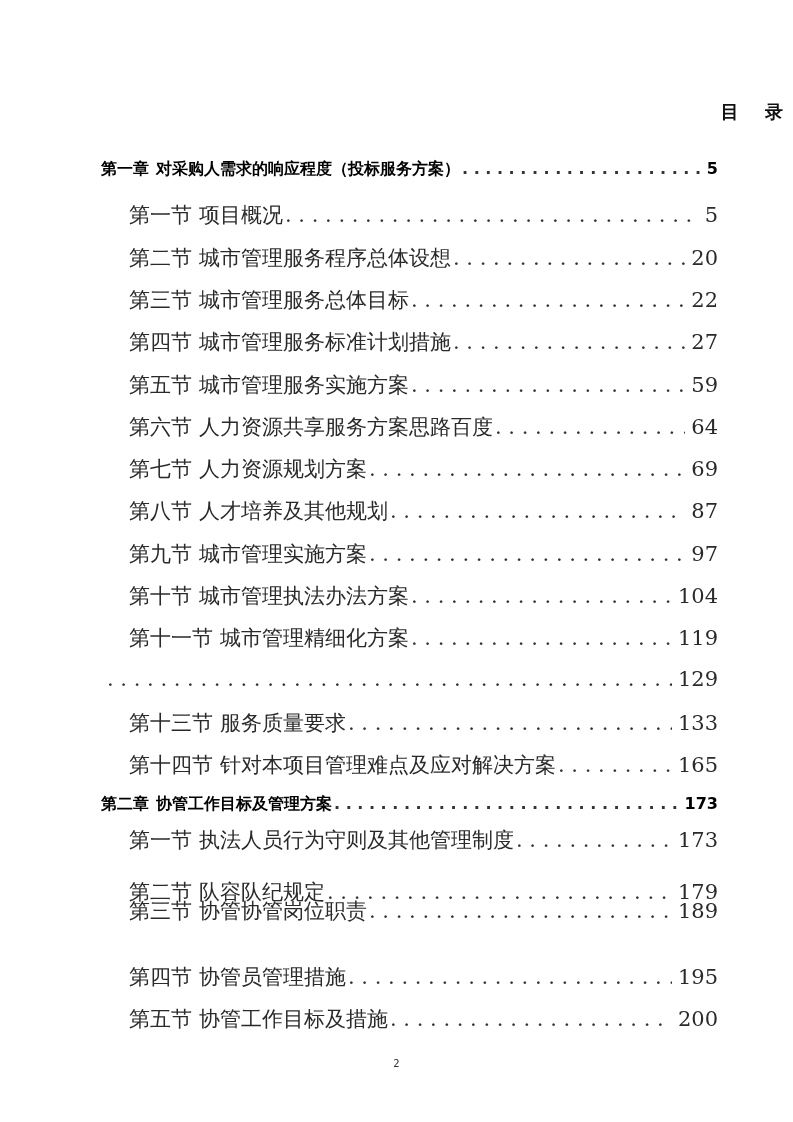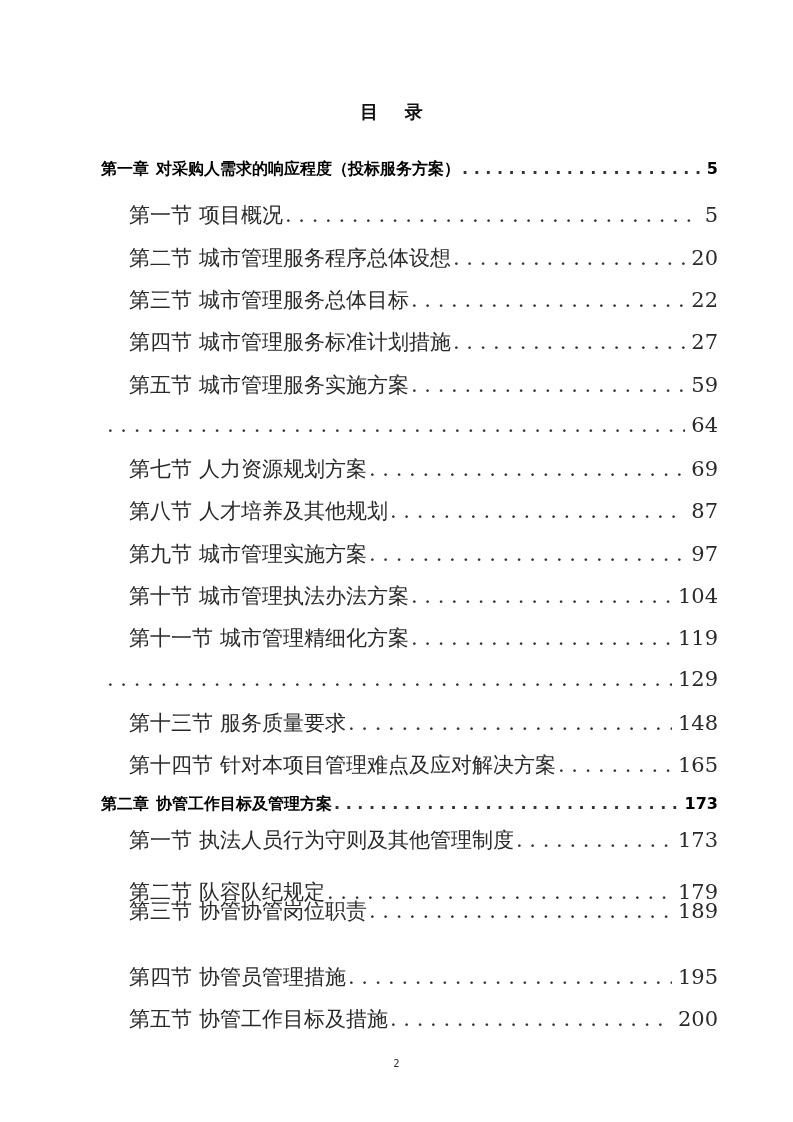--- a/index.html
+++ b/index.html
@@ -1,21 +1,21 @@
 <!DOCTYPE html>
 <html><head>
   <meta charset="utf-8">
   <style>
     html, body { margin: 0; padding: 0; background: #ffffff; }
     body {
       width: 793px; height: 1122px; position: relative; overflow: hidden;
       font-family: "DejaVu Serif", "Liberation Serif", serif; color: #1a1a1a;
     }
     .title {
-      position: absolute; top: 100px; left: 0; width: 793px; text-align: center;
+      position: absolute; top: 100px; left: 0; width: 793px; text-align: right;
       font-family: "DejaVu Sans", "Liberation Sans", sans-serif;
       font-weight: bold; font-size: 18px; letter-spacing: 10px; color: #111;
     }
     .toc { position: absolute; top: 159px; left: 0; width: 793px; }
     .row {
       position: absolute; display: flex; align-items: baseline;
       white-space: nowrap; overflow: hidden; height: 26px;
     }
     .row.chapter {
       left: 77px; width: 641px;
@@ -73,20 +73,21 @@
     <span class="label"><span class="num">第四节</span><span>城市管理服务标准计划措施</span></span>
     <span class="dots"></span>
     <span class="page">27</span>
   </div>
   <div class="row section" style="top:212px">
     <span class="label"><span class="num">第五节</span><span>城市管理服务实施方案</span></span>
     <span class="dots"></span>
     <span class="page">59</span>
   </div>
   <div class="row section" style="top:254px">
+    <span class="label"><span class="num">第六节</span><span>人力资源共享服务方案思路百度</span></span>
     <span class="dots"></span>
     <span class="page">64</span>
   </div>
   <div class="row section" style="top:296px">
     <span class="label"><span class="num">第七节</span><span>人力资源规划方案</span></span>
     <span class="dots"></span>
     <span class="page">69</span>
   </div>
   <div class="row section" style="top:338px">
     <span class="label"><span class="num">第八节</span><span>人才培养及其他规划</span></span>
@@ -108,21 +109,21 @@
     <span class="dots"></span>
     <span class="page">119</span>
   </div>
   <div class="row section" style="top:508px">
     <span class="dots"></span>
     <span class="page">129</span>
   </div>
   <div class="row section" style="top:550px">
     <span class="label"><span class="num">第十三节</span><span>服务质量要求</span></span>
     <span class="dots"></span>
-    <span class="page">148</span>
+    <span class="page">133</span>
   </div>
   <div class="row section" style="top:592px">
     <span class="label"><span class="num">第十四节</span><span>针对本项目管理难点及应对解决方案</span></span>
     <span class="dots"></span>
     <span class="page">165</span>
   </div>
   <div class="row chapter" style="top:635px">
     <span class="label"><span class="num">第二章</span><span>协管工作目标及管理方案</span></span>
     <span class="dots"></span>
     <span class="page">173</span>

